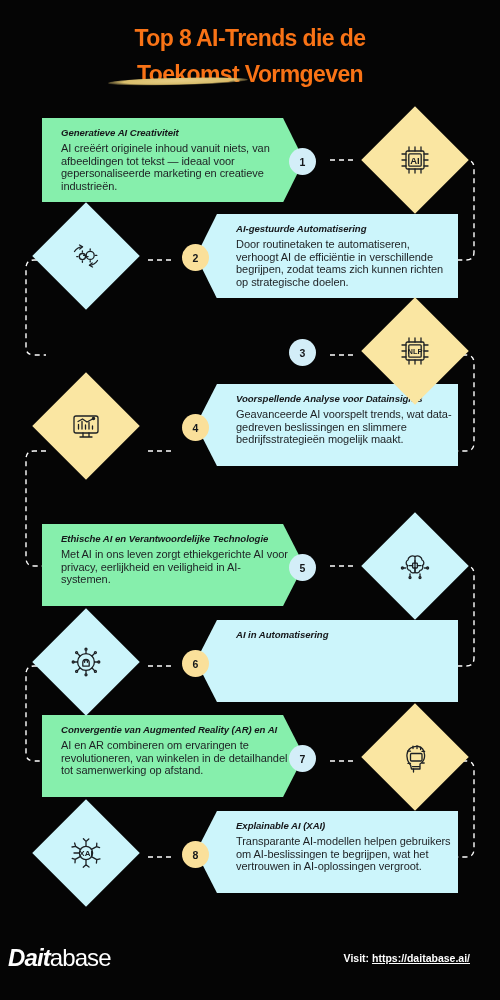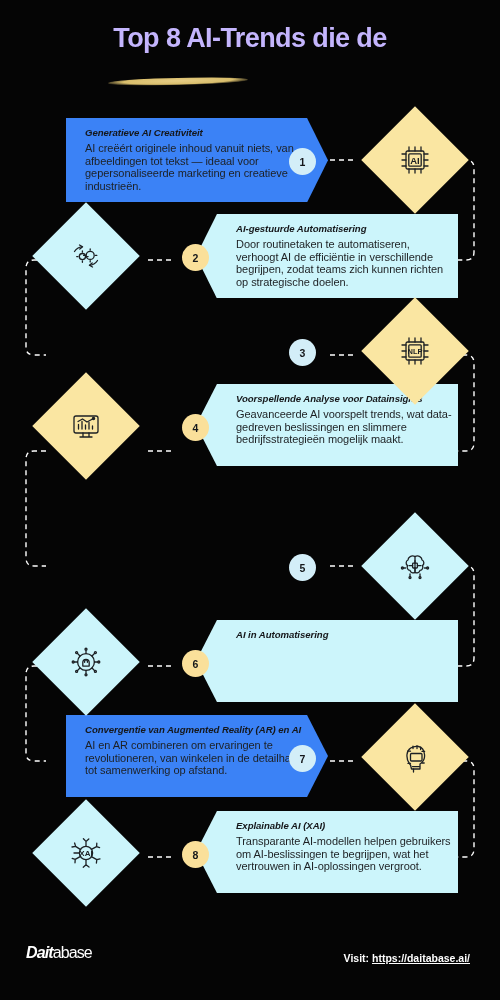--- a/index.html
+++ b/index.html
@@ -13,22 +13,22 @@
     position: relative;
   }
 
   
   #header {
     position: absolute;
     top: 20px; left: 0; width: 500px;
     text-align: center;
   }
   #title-line1, #title-line2 {
-    color: #c4b5fd;
-    font-size: 27px;
+    color: #f97316;
+    font-size: 23px;
     font-weight: bold;
     letter-spacing: -0.6px;
     line-height: 36px;
     white-space: nowrap;
   }
   #brush {
     position: absolute;
     top: 58px; left: 108px;
     width: 140px; height: 7px;
     background: radial-gradient(ellipse at 50% 40%, #e6cd86 0%, #d9be6c 55%, rgba(180,150,70,0) 78%);
@@ -49,21 +49,21 @@
   .banner {
     position: absolute;
     top: 0;
     width: 262px;
     min-height: 82px;
     padding: 9px 16px 10px 19px;
   }
   .row.right .banner { left: 42px;  clip-path: polygon(0 0, 92% 0, 100% 50%, 92% 100%, 0 100%); }
   .row.left  .banner { left: 196px; clip-path: polygon(8% 0, 100% 0, 100% 100%, 8% 100%, 0 50%);
                        padding: 9px 4px 10px 40px; }
-  .banner.yellow { background: #3b82f6; margin-left: 24px; }
+  .banner.yellow { background: #86efac; }
   .banner.blue   { background: #ccf5fb; }
 
   .b-title {
     font-size: 9.6px;
     font-weight: bold;
     font-style: italic;
     color: #15171a;
     line-height: 12px;
     margin-bottom: 3px;
     letter-spacing: -0.05px;
@@ -101,36 +101,37 @@
   }
   .row.right .diamond { left: 377px; }
   .row.left  .diamond { left: 48px; }
   .diamond.yellow { background: #fae6a2; }
   .diamond.blue   { background: #ccf5fb; }
   .diamond > svg { transform: rotate(-45deg); }
 
   
   #footer { position: absolute; bottom: 0; left: 0; width: 500px; height: 72px; }
   #logo {
-    position: absolute; left: 26px; top: 16px;
-    font-size: 16px; color: #ffffff; letter-spacing: -0.9px;
+    position: absolute; left: 8px; top: 16px;
+    font-size: 24px; color: #ffffff; letter-spacing: -0.9px;
   }
   #logo .lb { font-weight: bold; font-style: italic; }
   #logo .lt { font-weight: 300; }
   #visit {
     position: absolute; right: 30px; top: 24px;
     font-size: 10.5px; font-weight: bold; color: #ffffff;
   }
   #visit .url { text-decoration: underline; }
 </style>
 </head>
 <body>
 
 <div id="header">
   <div id="title-line1">Top 8 AI-Trends die de</div>
+  <div id="title-line2">Toekomst Vormgeven</div>
   <div id="brush"></div>
 </div>
 
 <svg id="wires" viewBox="0 0 500 1000" xmlns="http://www.w3.org/2000/svg">
   <g fill="none" stroke="#ffffff" stroke-width="1.4" stroke-dasharray="5 4" stroke-linecap="butt">
 
     <path d="M453 160 H466 Q474 160 474 168 V252 Q474 260 466 260 H452"></path>
     <path d="M330 160 H355"></path>
 
     <path d="M46 260 H34 Q26 260 26 268 V347 Q26 355 34 355 H46"></path>
@@ -233,20 +234,24 @@
         <svg width="34" height="34" viewBox="0 0 34 34" fill="none" stroke="#1c2024" stroke-width="1.3" stroke-linecap="round" stroke-linejoin="round">
           <rect x="5" y="7" width="24" height="17" rx="2"></rect>
           <path d="M14 24 V28 M20 24 V28 M11 28 H23"></path>
           <path d="M9.5 20 V15.5 M13 20 V12.5 M16.5 20 V16 M20 20 V13.5 M23.5 20 V17"></path>
           <path d="M9 12.5 L13.5 10 L18 13 L24.5 9.5"></path>
           <circle cx="24.5" cy="9.5" r="1.1"></circle>
         </svg>
       </div>
     </div>
     <div class="row right" style="top: 524px;">
+      <div class="banner yellow">
+        <div class="b-title">Ethische AI en Verantwoordelijke Technologie</div>
+        <div class="b-body">Met AI in ons leven zorgt ethiekgerichte AI voor privacy, eerlijkheid en veiligheid in AI-systemen.</div>
+      </div>
       <div class="badge blue">5</div>
       <div class="diamond blue">
         <svg width="34" height="34" viewBox="0 0 34 34" fill="none" stroke="#1c2024" stroke-width="1.3" stroke-linecap="round" stroke-linejoin="round">
           <path d="M17 7.5 C13.5 6 10 8 10 11 C7.6 12 7.6 15.4 9.6 16.6 C8.4 18.6 9.8 21.2 12 21.4 C12.6 23.6 15 24.6 17 23.4"></path>
           <path d="M17 7.5 C20.5 6 24 8 24 11 C26.4 12 26.4 15.4 24.4 16.6 C25.6 18.6 24.2 21.2 22 21.4 C21.4 23.6 19 24.6 17 23.4"></path>
           <path d="M17 7.5 V23.4"></path>
           <rect x="14.6" y="14.2" width="4.8" height="4.8" rx="0.8"></rect>
           <path d="M14.6 16.6 H11 M19.4 16.6 H23 M17 19 V22 M17 14.2 V11.6"></path>
           <path d="M12 25 V28 M22 25 V28 M7.5 19 H5 M26.5 19 H29"></path>
           <circle cx="12" cy="28.6" r="1"></circle>

